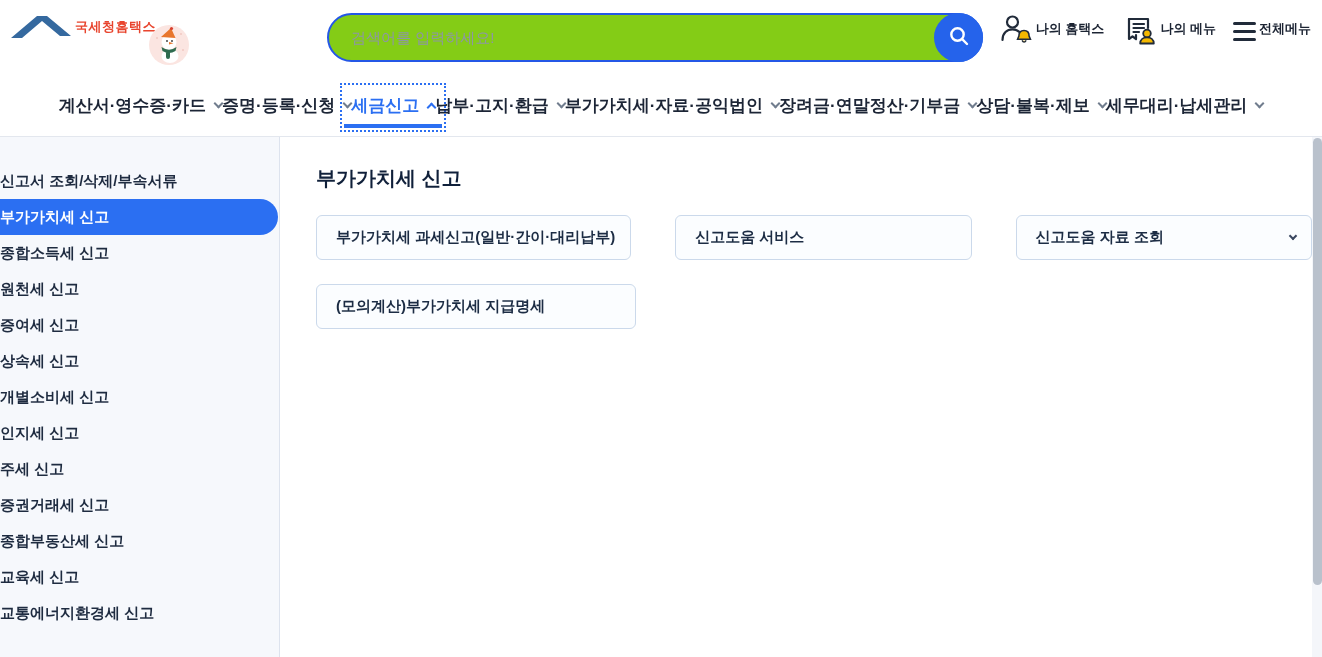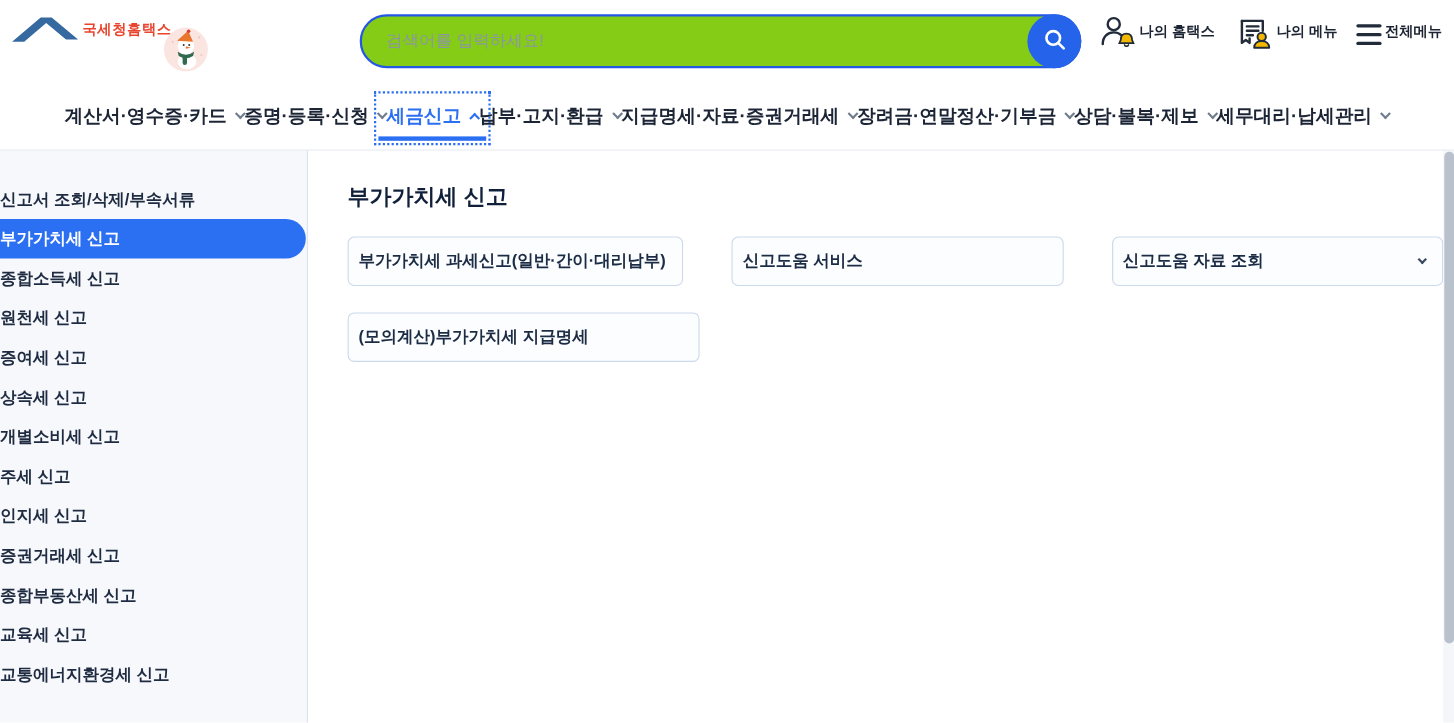--- a/index.html
+++ b/index.html
@@ -53,21 +53,21 @@
   .side-item { height:36px; display:flex; align-items:center; font-size:15px;
                font-weight:600; color:#1e2b40; cursor:pointer; white-space:nowrap; }
   .side-item.active { background:#2b6ff2; color:#fff; width:278px; border-radius:0 18px 18px 0; font-weight:700; }
 
   
   .main { position:absolute; left:281px; top:137px; right:10px; bottom:0; background:#fff;
           padding:28px 0 0 35px; }
   .page-title { font-size:20px; font-weight:800; color:#10203a; margin-bottom:23px; }
   .card-row { display:flex; gap:44px; margin-bottom:24px; }
   .card { width:320px; height:45px; border:1px solid #cbd9eb; border-radius:6px; background:#fbfdff;
-          display:flex; align-items:center; padding:0 15px 0 9px; font-size:15px; font-weight:600;
+          display:flex; align-items:center; padding:0 15px 0 19px; font-size:15px; font-weight:600;
           color:#1c2c44; cursor:pointer; white-space:nowrap; }
   .card .chev-sm { margin-left:auto; width:6px; height:6px; border-left:2px solid #3a4760;
           border-bottom:2px solid #3a4760; transform:rotate(-45deg); margin-top:-3px; }
 
   
   .scrollbar { position:absolute; right:0; top:137px; width:10px; bottom:0; background:#f4f6fa; }
   .scroll-thumb { position:absolute; right:0.5px; top:1px; width:9px; height:447px;
                   background:#b9c1cc; border-radius:5px; cursor:pointer; }
 </style>
 </head>
@@ -163,21 +163,21 @@
     </div>
     <div class="nav-item active">
       <span>세금신고</span>
       <span class="chev"></span>
     </div>
     <div class="nav-item">
       <span>납부·고지·환급</span>
       <span class="chev"></span>
     </div>
     <div class="nav-item">
-      <span>지급명세·자료·증권거래세</span>
+      <span>부가가치세·자료·공익법인</span>
       <span class="chev"></span>
     </div>
     <div class="nav-item">
       <span>장려금·연말정산·기부금</span>
       <span class="chev"></span>
     </div>
     <div class="nav-item">
       <span>상담·불복·제보</span>
       <span class="chev"></span>
     </div>
@@ -188,22 +188,22 @@
   </div>
 
   <div class="sidebar">
     <div class="side-item">신고서 조회/삭제/부속서류</div>
     <div class="side-item active">부가가치세 신고</div>
     <div class="side-item">종합소득세 신고</div>
     <div class="side-item">원천세 신고</div>
     <div class="side-item">증여세 신고</div>
     <div class="side-item">상속세 신고</div>
     <div class="side-item">개별소비세 신고</div>
+    <div class="side-item">인지세 신고</div>
     <div class="side-item">주세 신고</div>
-    <div class="side-item">인지세 신고</div>
     <div class="side-item">증권거래세 신고</div>
     <div class="side-item">종합부동산세 신고</div>
     <div class="side-item">교육세 신고</div>
     <div class="side-item">교통에너지환경세 신고</div>
   </div>
 
   <div class="main">
     <div class="page-title">부가가치세 신고</div>
 
     <div class="card-row">

